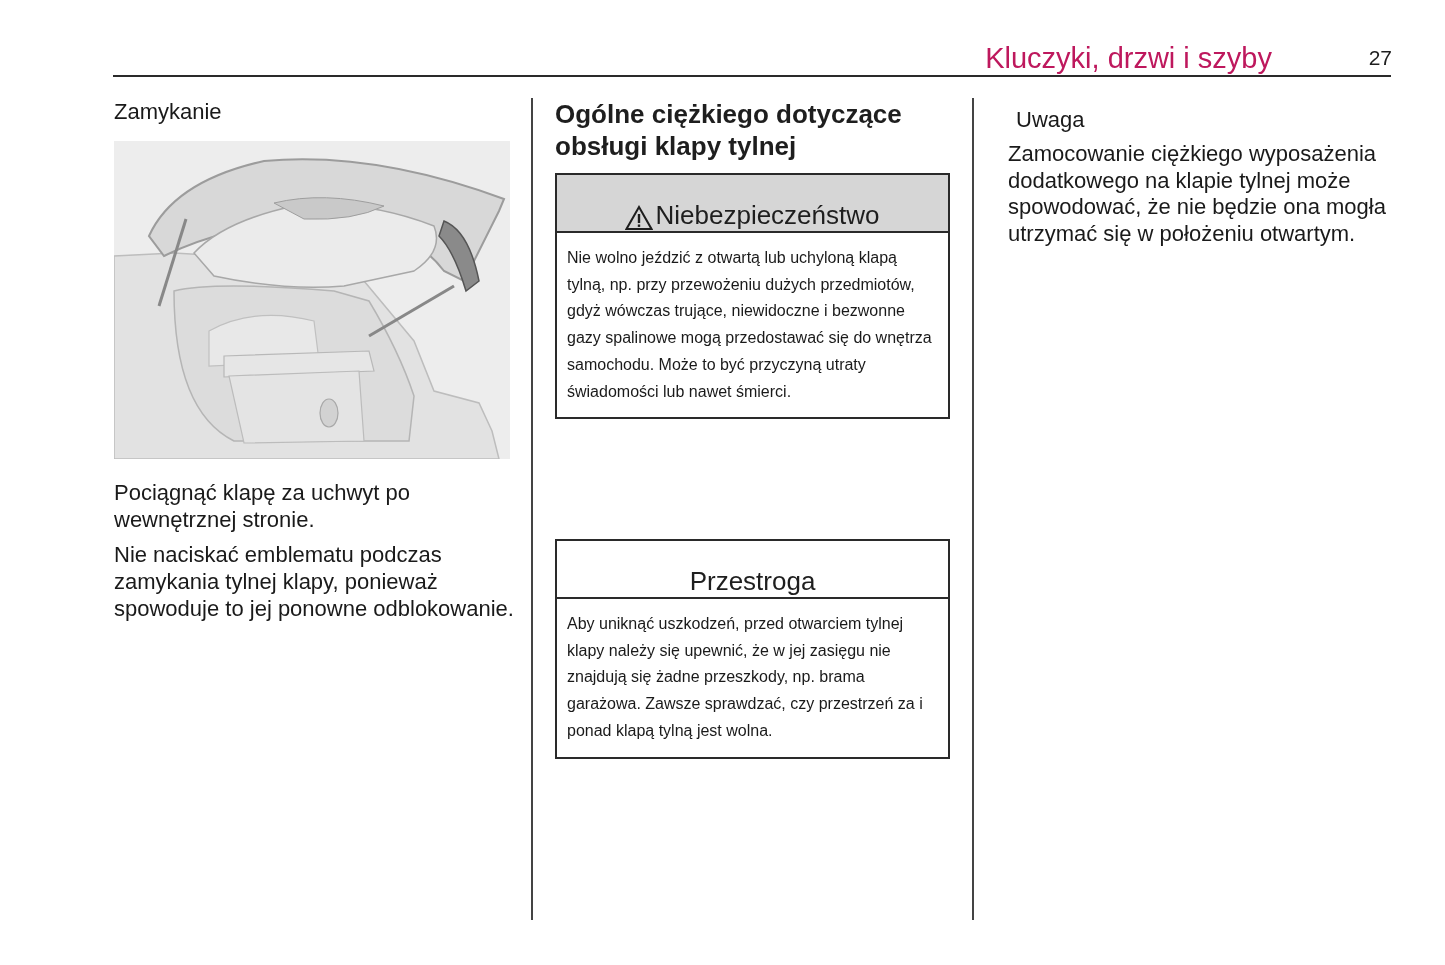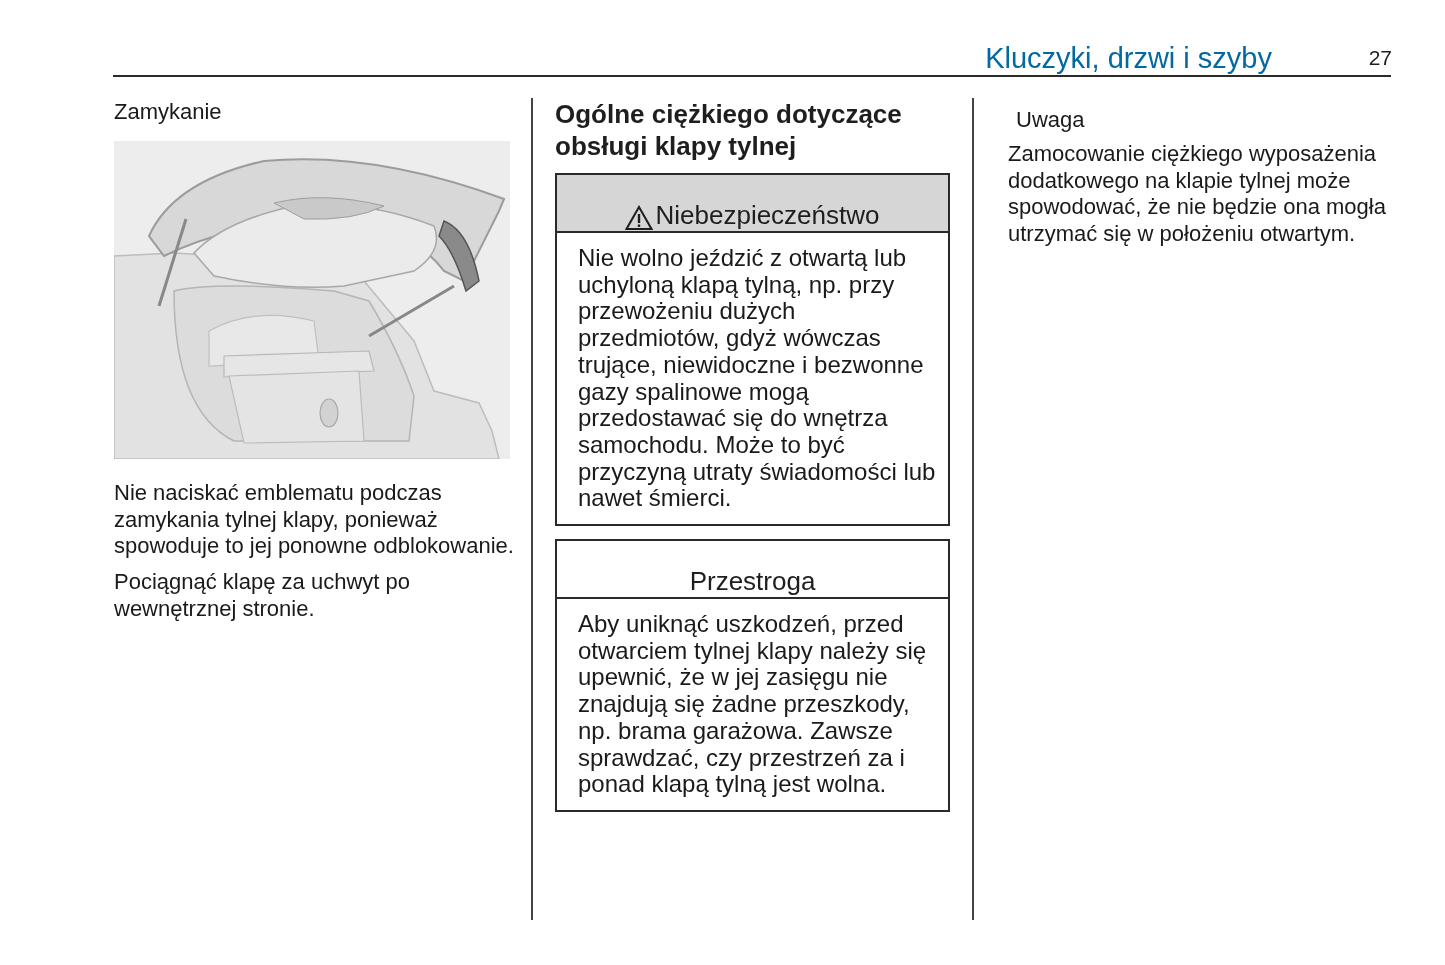--- a/index.html
+++ b/index.html
@@ -2,21 +2,21 @@
 <html><head>
   <meta charset="utf-8">
   <style>
     html, body { margin: 0; padding: 0; background: #ffffff; }
     body {
       width: 1445px; height: 965px; position: relative; overflow: hidden;
       font-family: "Liberation Sans", sans-serif; color: #1a1a1a;
     }
     .header-title {
       position: absolute; left: 960px; top: 40px; width: 312px; text-align: right;
-      font-size: 29px; line-height: 36px; color: #0369a1;
+      font-size: 29px; line-height: 36px; color: #be185d;
     }
     .header-page {
       position: absolute; left: 1340px; top: 40px; width: 52px; text-align: right;
       font-size: 21px; line-height: 36px; color: #1e1e1e;
     }
     .header-rule {
       position: absolute; left: 113px; top: 75px; width: 1278px; height: 2px; background: #2a2a2a;
     }
     .col-divider { position: absolute; width: 2px; background: #444; top: 98px; height: 822px; }
     .col-divider.d1 { left: 531px; }
@@ -44,21 +44,21 @@
     .notice-box {
       position: absolute; left: 555px; width: 391px; border: 2px solid #2a2a2a; background: #fff;
     }
     .notice-box.danger { top: 173px; }
     .notice-box.caution { top: 539px; }
     .notice-head {
       height: 56px; display: flex; align-items: flex-end; justify-content: center;
       font-size: 26px; border-bottom: 2px solid #2a2a2a; color: #1e1e1e;
     }
     .danger .notice-head { background: #d6d6d6; }
-    .notice-body { padding: 12px 12px 12px 21px; font-size: 24px; line-height: 26.7px; }
+    .notice-body { padding: 12px 12px 12px 10px; font-size: 16px; line-height: 26.7px; }
     .warn-icon { display: inline-block; width: 28px; height: 26px; margin-right: 2px; vertical-align: -3px; }
 
     .note-label { font-size: 22px; line-height: 27px; margin: 8px; }
     .ref-arrow { display: inline-block; width: 16px; height: 16px; vertical-align: -1px; margin: 0 3px; }
   </style>
 </head>
 <body>
 
 <div class="header-title">Kluczyki, drzwi i szyby</div>
 <div class="header-page">27</div>
@@ -90,22 +90,22 @@
     <path d="M160 62 Q210 50 270 65 Q240 80 190 78 Z" fill="#c9c9c9" stroke="#9e9e9e" stroke-width="1"></path>
 
     <path d="M330 80 Q355 90 365 140 L352 150 Q340 110 325 95 Z" fill="#8a8a8a" stroke="#555" stroke-width="1.5"></path>
 
     <line x1="72" y1="78" x2="45" y2="165" stroke="#888" stroke-width="3"></line>
     <line x1="340" y1="145" x2="255" y2="195" stroke="#888" stroke-width="3"></line>
   </svg>
 </div>
 
 <div class="col1-text">
+  <p class="body-text para">Pociągnąć klapę za uchwyt po wewnętrznej stronie.</p>
   <p class="body-text para">Nie naciskać emblematu podczas zamykania tylnej klapy, ponieważ spowoduje to jej ponowne odblokowanie.</p>
-  <p class="body-text para">Pociągnąć klapę za uchwyt po wewnętrznej stronie.</p>
 </div>
 
 <div class="col col2">
   <h2 class="section-title">Ogólne ciężkiego dotyczące obsługi klapy tylnej</h2>
 </div>
 
 <div class="notice-box danger">
   <div class="notice-head">
     <svg class="warn-icon" viewBox="0 0 28 26">
       <path d="M14 2 L26.5 24 L1.5 24 Z" fill="none" stroke="#1e1e1e" stroke-width="2" stroke-linejoin="miter"></path>

